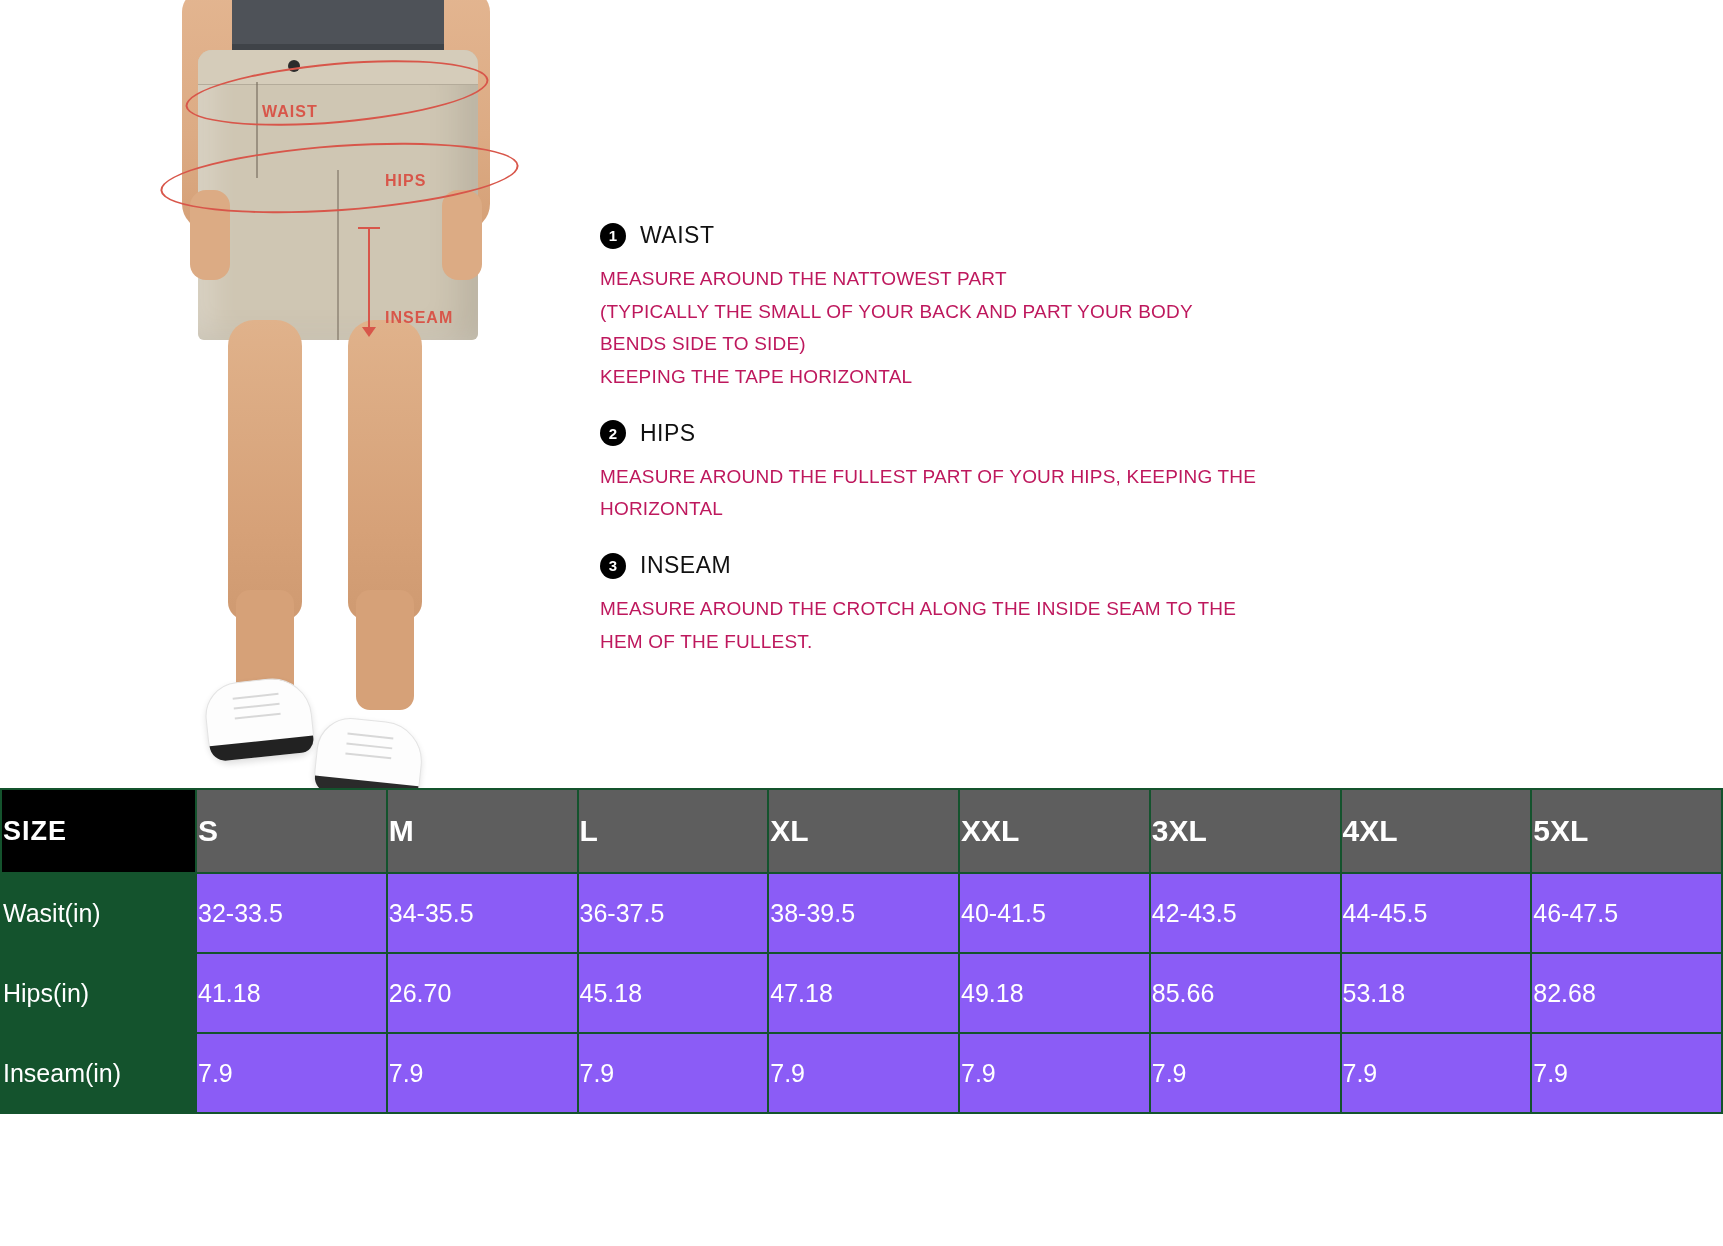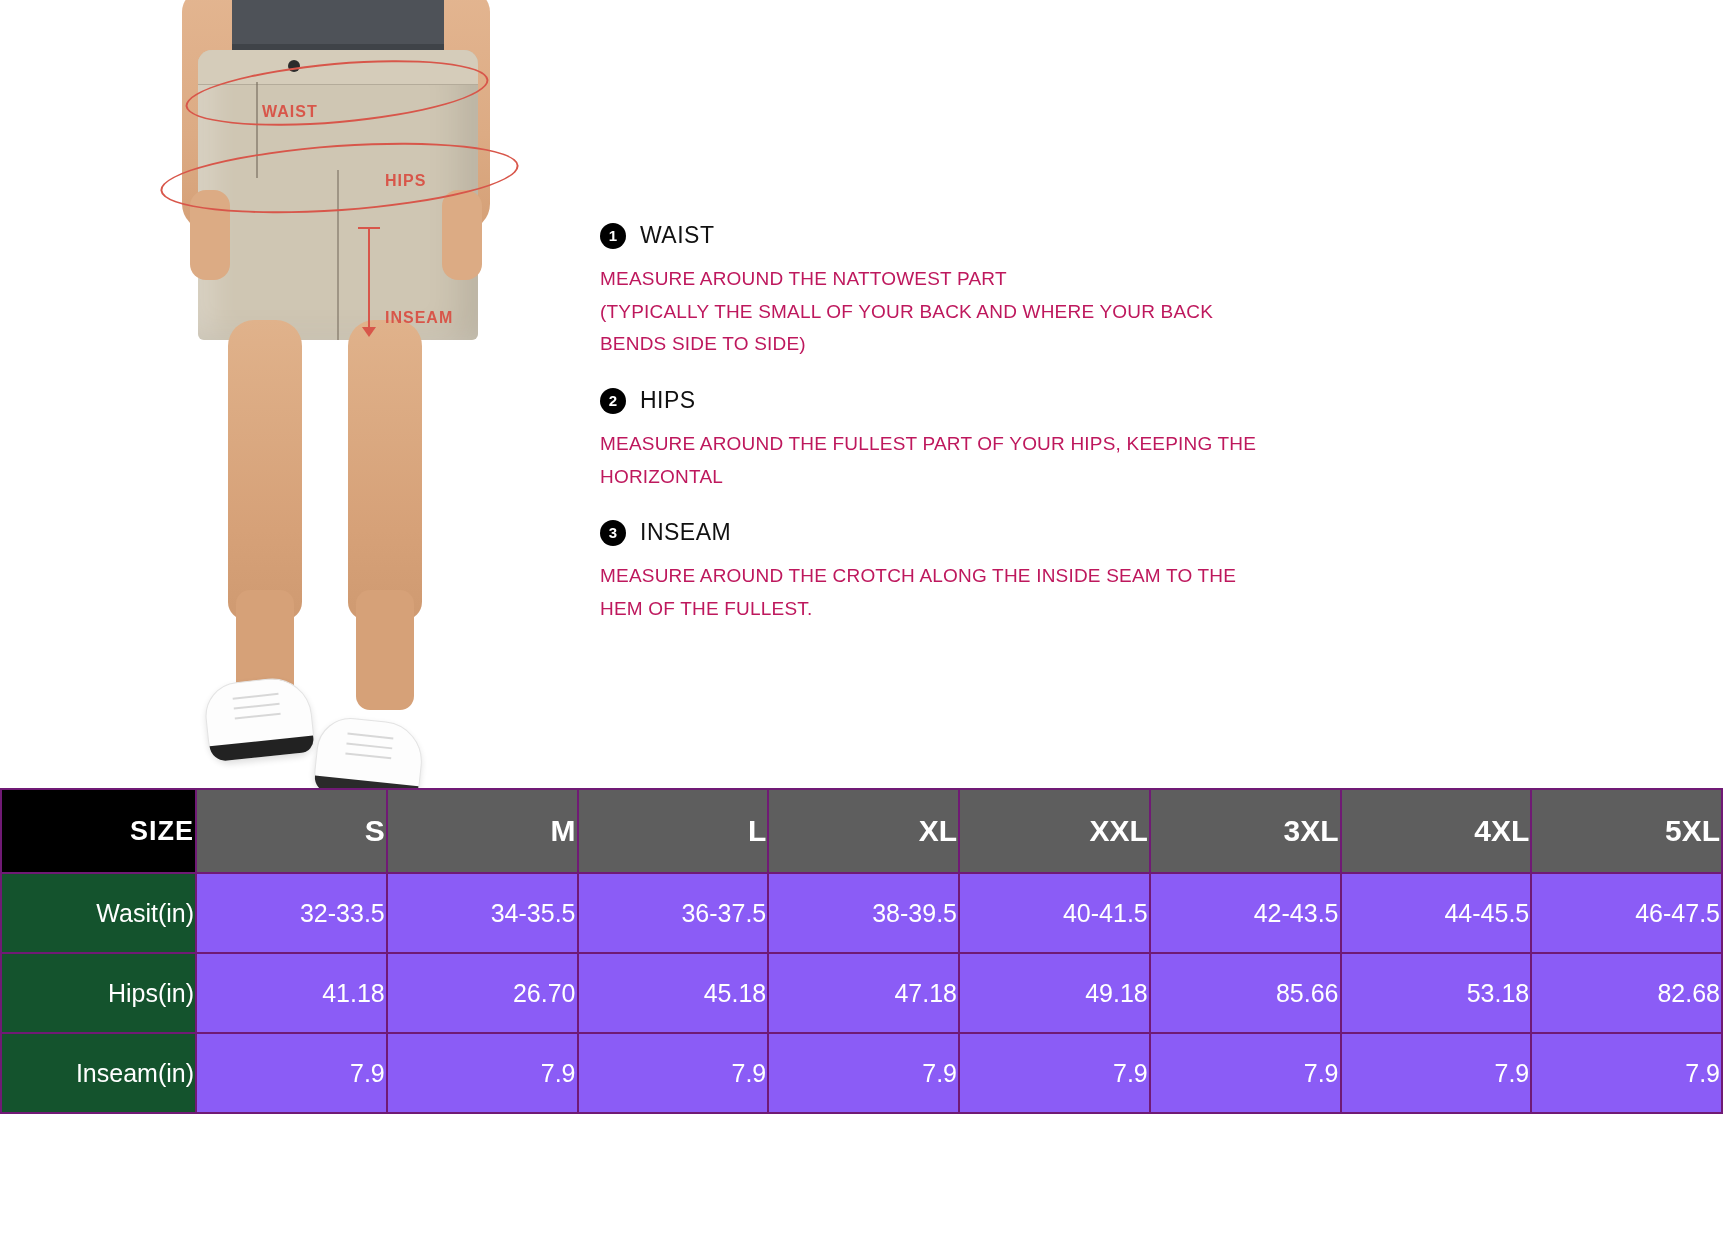--- a/index.html
+++ b/index.html
@@ -275,22 +275,22 @@
   
   #size-table {
     position: absolute;
     left: 0;
     top: 788px;
     width: 1723px;
     border-collapse: collapse;
     table-layout: fixed;
   }
   #size-table td, #size-table th {
-    border: 2px solid #701a75;
-    text-align: right;
+    border: 2px solid #14532d;
+    text-align: left;
     color: #ffffff;
     font-weight: 400;
   }
   #size-table thead th {
     height: 80px;
     background: #5e5e5e;
     font-size: 30px;
     font-weight: 700;
   }
   #size-table thead th.corner {
@@ -357,22 +357,23 @@
 </div>
 
 <div id="instructions">
 
   <div class="instr-block">
     <div class="instr-head">
       <span class="num-badge">1</span>
       <span class="instr-title">WAIST</span>
     </div>
     <div class="instr-line">MEASURE AROUND THE NATTOWEST PART</div>
-    <div class="instr-line">(TYPICALLY THE SMALL OF YOUR BACK AND WHERE YOUR BACK</div>
+    <div class="instr-line">(TYPICALLY THE SMALL OF YOUR BACK AND PART YOUR BODY</div>
     <div class="instr-line">BENDS SIDE TO SIDE)</div>
+    <div class="instr-line">KEEPING THE TAPE HORIZONTAL</div>
   </div>
 
   <div class="instr-block">
     <div class="instr-head">
       <span class="num-badge">2</span>
       <span class="instr-title">HIPS</span>
     </div>
     <div class="instr-line">MEASURE AROUND THE FULLEST PART OF YOUR HIPS, KEEPING THE</div>
     <div class="instr-line">HORIZONTAL</div>
   </div>

